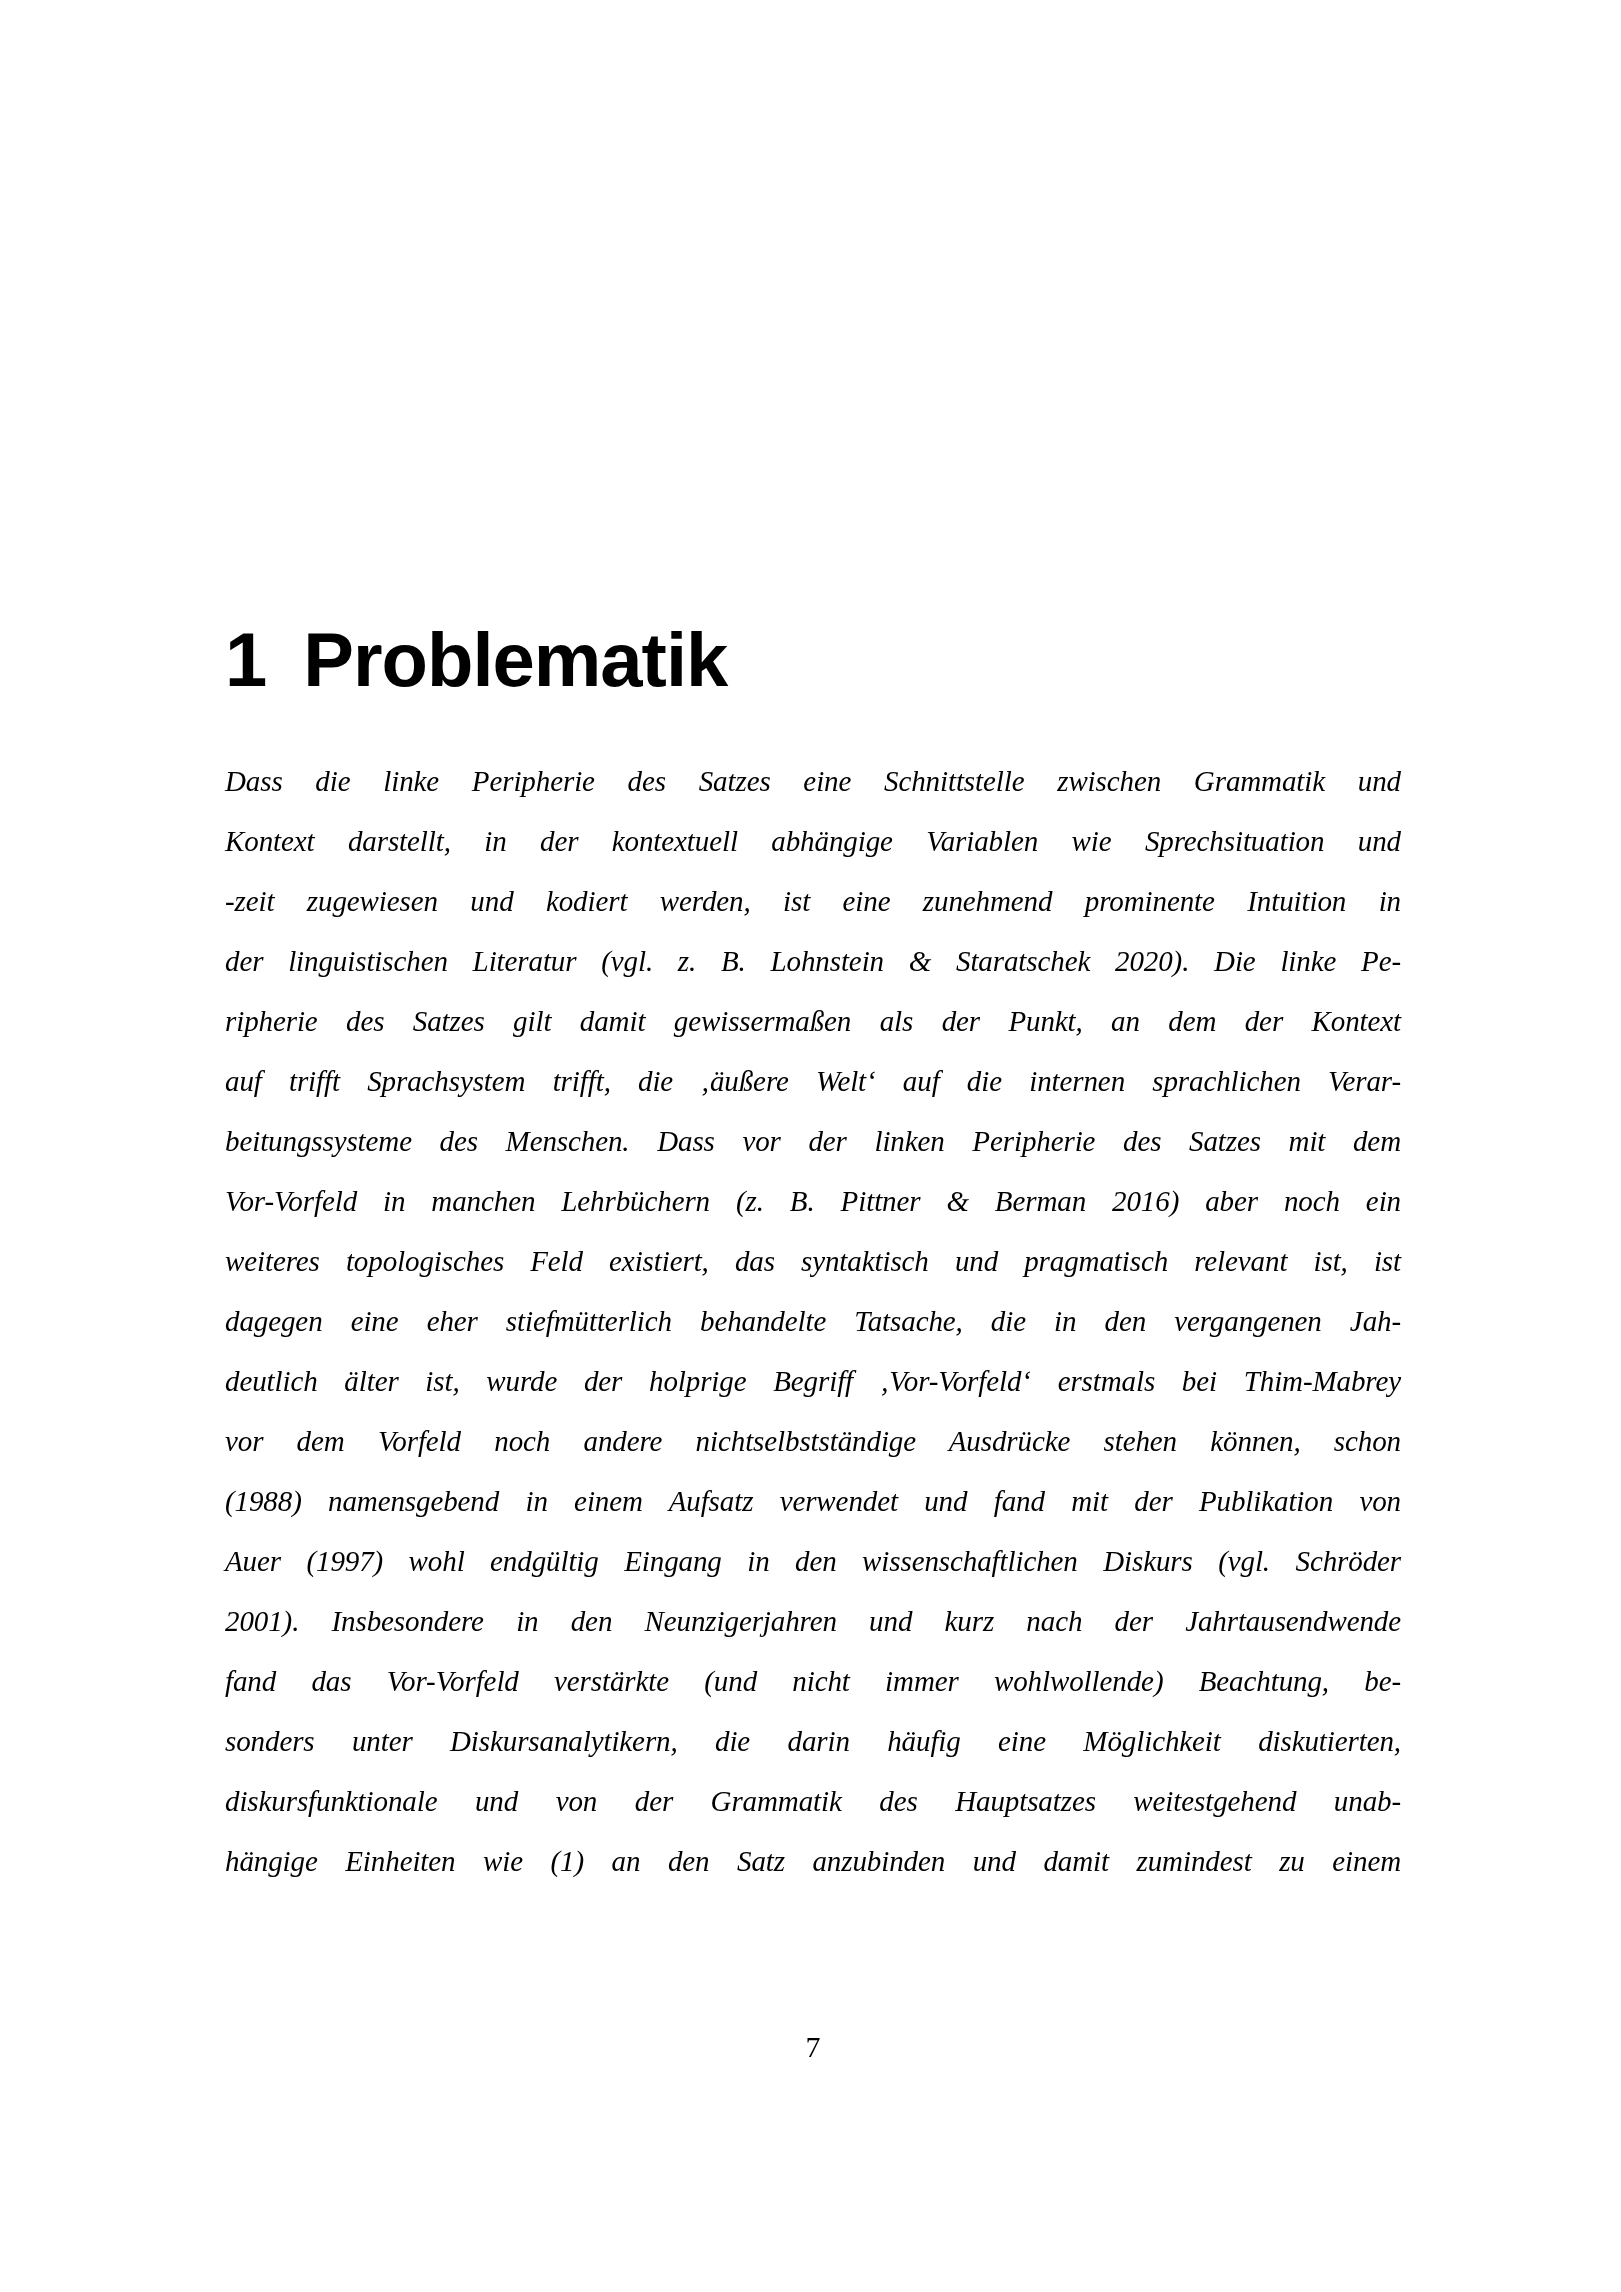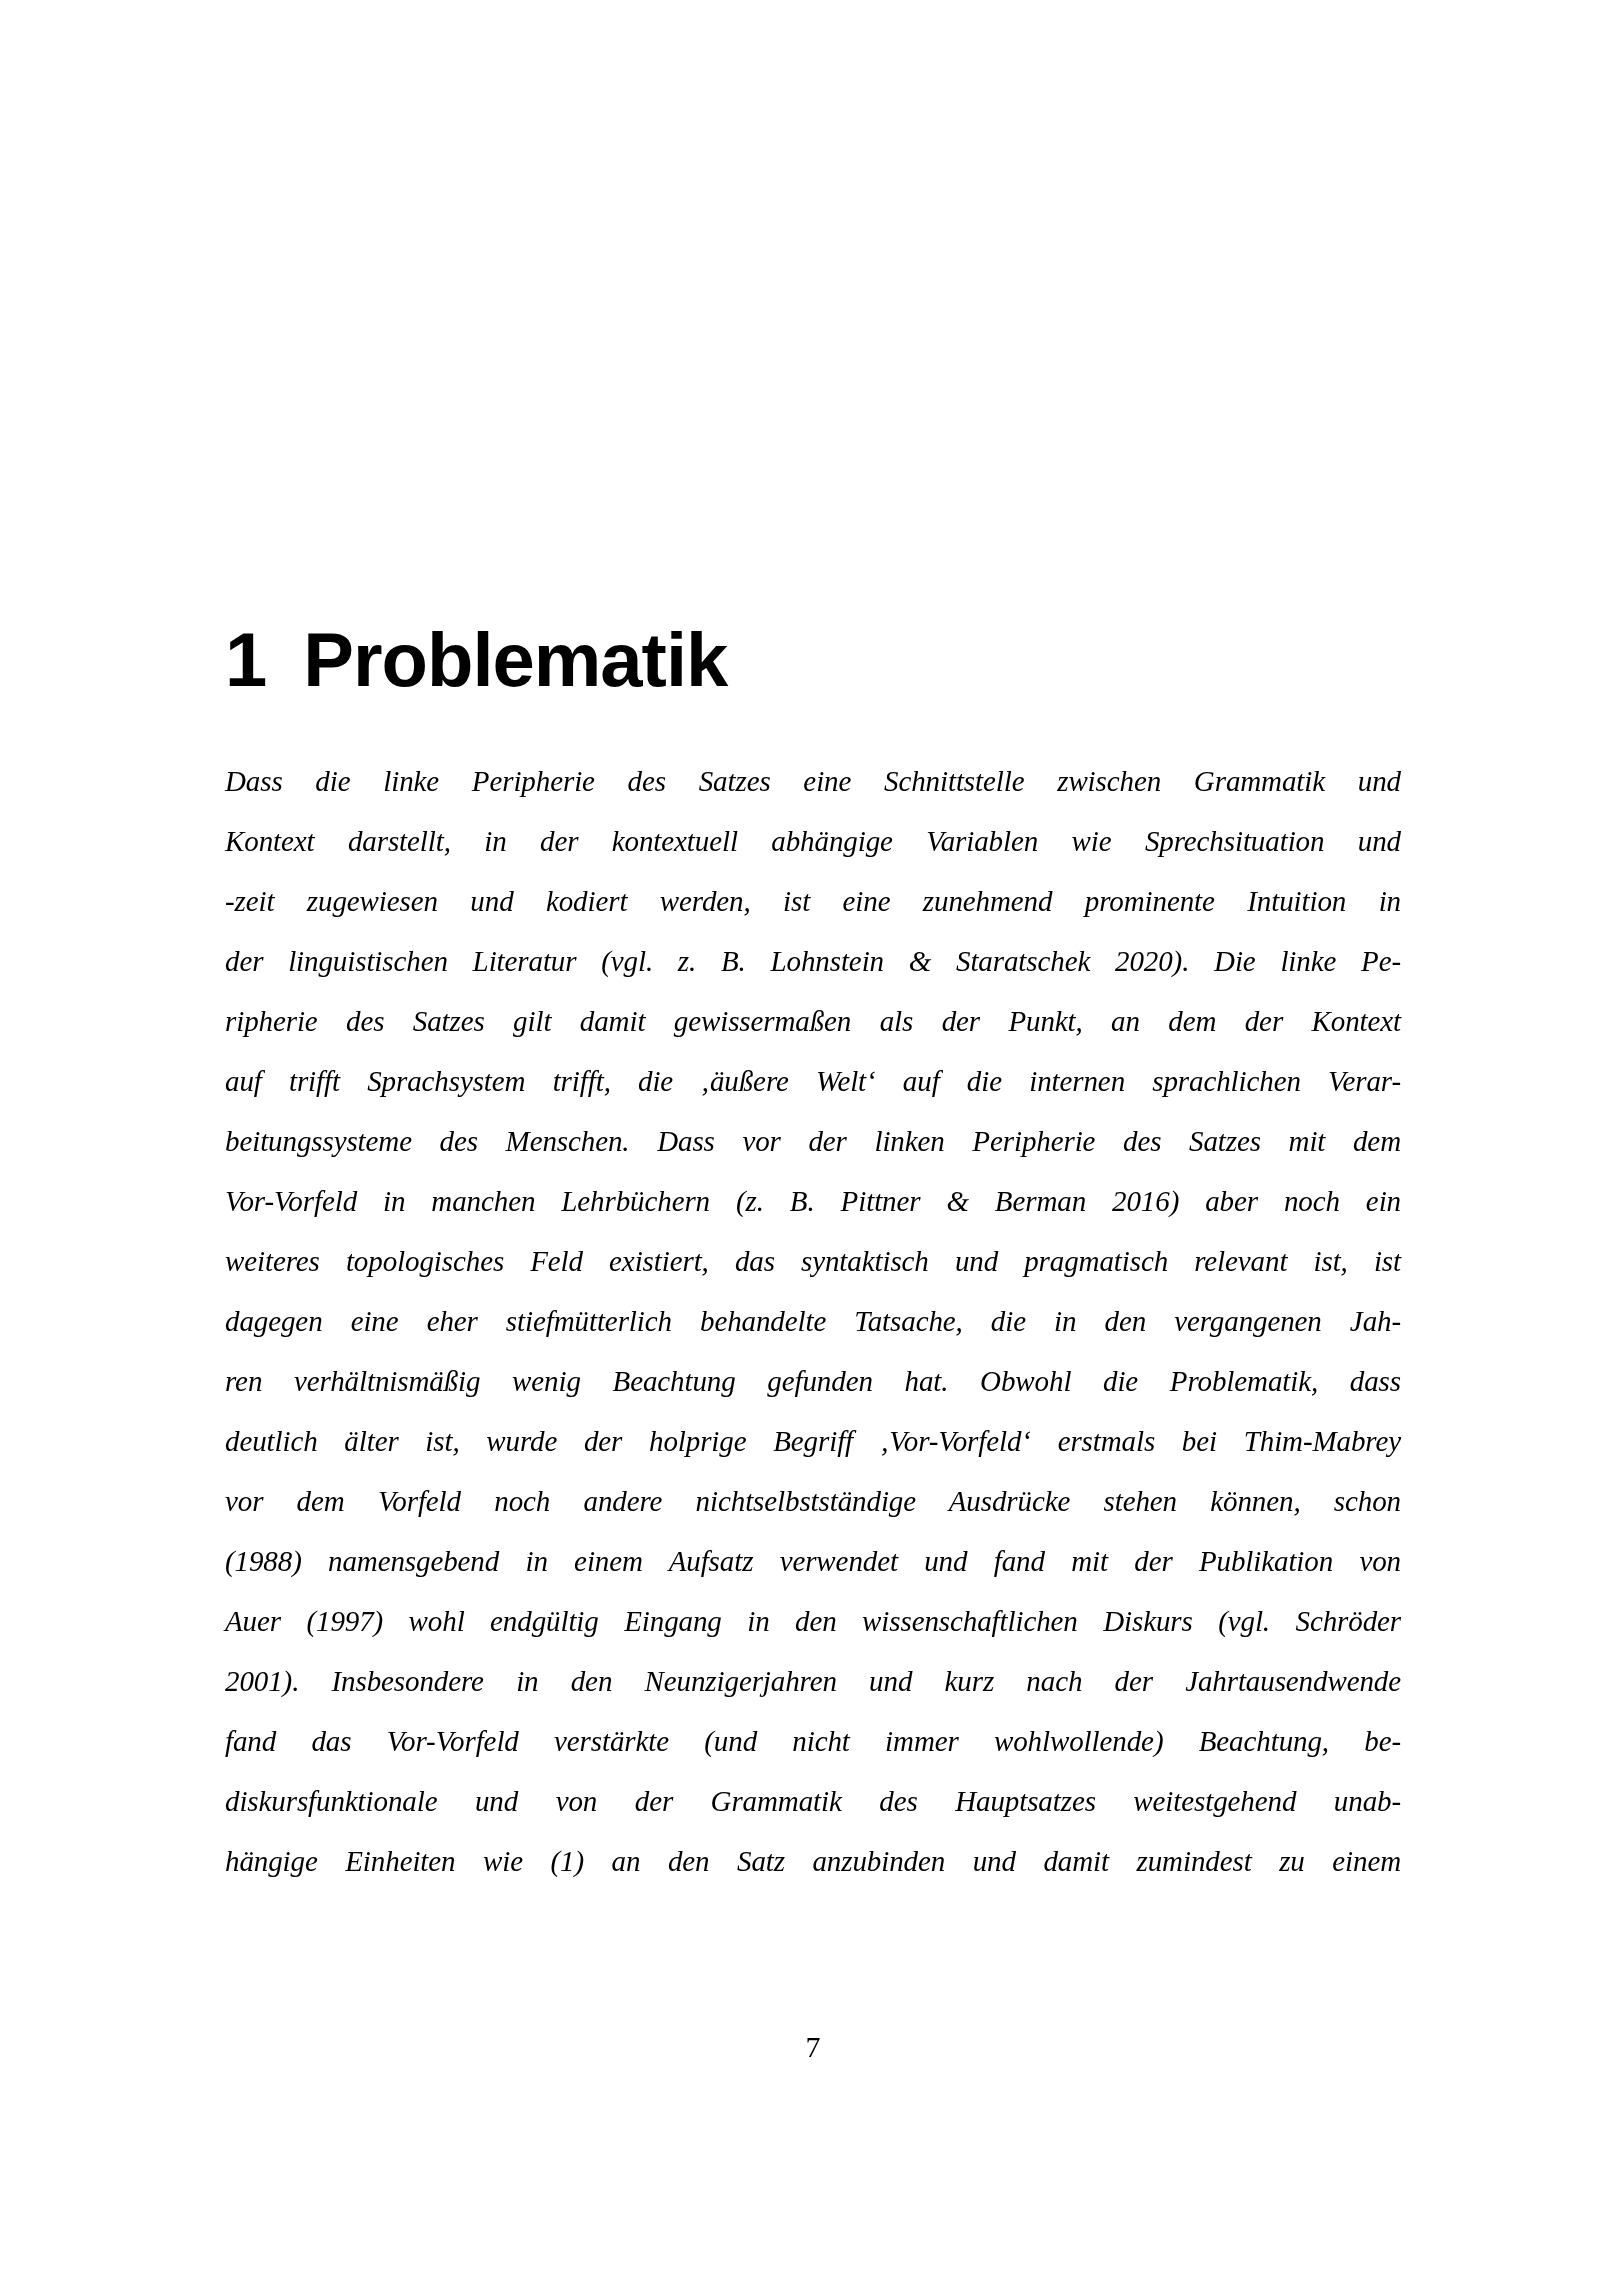--- a/index.html
+++ b/index.html
@@ -70,27 +70,27 @@
     <div class="line">Dass die linke Peripherie des Satzes eine Schnittstelle zwischen Grammatik und</div>
     <div class="line">Kontext darstellt, in der kontextuell abhängige Variablen wie Sprechsituation und</div>
     <div class="line">-zeit zugewiesen und kodiert werden, ist eine zunehmend prominente Intuition in</div>
     <div class="line">der linguistischen Literatur (vgl. z. B. Lohnstein &amp; Staratschek 2020). Die linke Pe-</div>
     <div class="line">ripherie des Satzes gilt damit gewissermaßen als der Punkt, an dem der Kontext</div>
     <div class="line">auf trifft Sprachsystem trifft, die ‚äußere Welt‘ auf die internen sprachlichen Verar-</div>
     <div class="line">beitungssysteme des Menschen. Dass vor der linken Peripherie des Satzes mit dem</div>
     <div class="line">Vor-Vorfeld in manchen Lehrbüchern (z. B. Pittner &amp; Berman 2016) aber noch ein</div>
     <div class="line">weiteres topologisches Feld existiert, das syntaktisch und pragmatisch relevant ist, ist</div>
     <div class="line">dagegen eine eher stiefmütterlich behandelte Tatsache, die in den vergangenen Jah-</div>
-    <div class="line">ren verhältnismäßig wenig Beachtung gefunden hat. Obwohl die Problematik, dass</div>
     <div class="line">deutlich älter ist, wurde der holprige Begriff ‚Vor-Vorfeld‘ erstmals bei Thim-Mabrey</div>
     <div class="line">vor dem Vorfeld noch andere nichtselbstständige Ausdrücke stehen können, schon</div>
     <div class="line">(1988) namensgebend in einem Aufsatz verwendet und fand mit der Publikation von</div>
     <div class="line">Auer (1997) wohl endgültig Eingang in den wissenschaftlichen Diskurs (vgl. Schröder</div>
     <div class="line">2001). Insbesondere in den Neunzigerjahren und kurz nach der Jahrtausendwende</div>
     <div class="line">fand das Vor-Vorfeld verstärkte (und nicht immer wohlwollende) Beachtung, be-</div>
+    <div class="line">sonders unter Diskursanalytikern, die darin häufig eine Möglichkeit diskutierten,</div>
     <div class="line">diskursfunktionale und von der Grammatik des Hauptsatzes weitestgehend unab-</div>
     <div class="line">hängige Einheiten wie (1) an den Satz anzubinden und damit zumindest zu einem</div>
   </div>
 
   <div class="page-footer">7</div>
 
 </div>
 
 
 </body></html>

